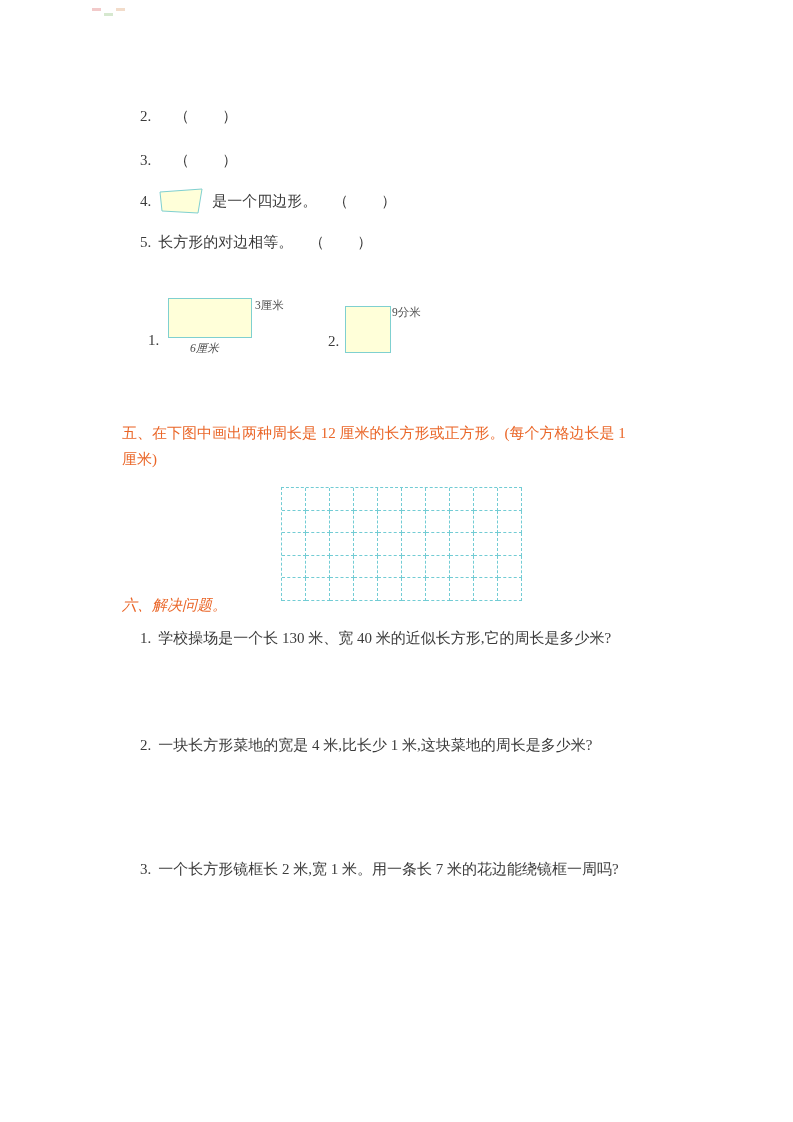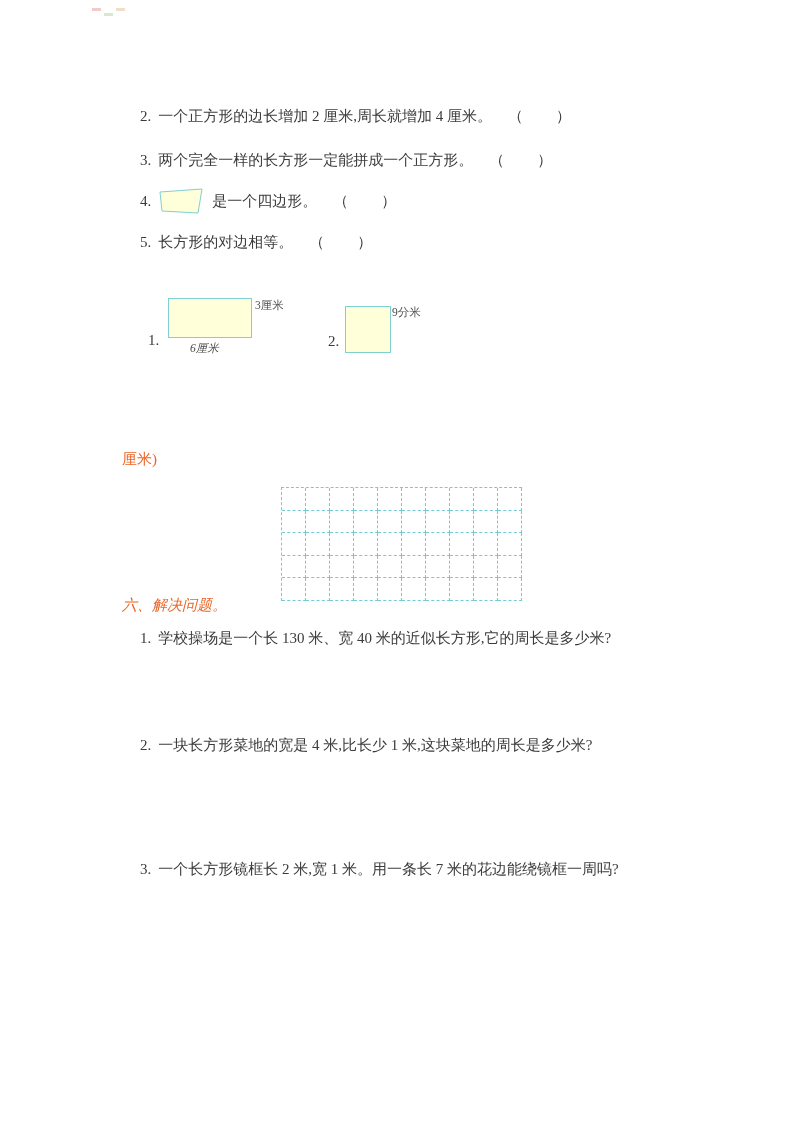--- a/index.html
+++ b/index.html
@@ -41,27 +41,25 @@
 <body>
 
 <div class="page">
 
   <div class="artifact">
     <span class="a1"></span><span class="a2"></span><span class="a3"></span>
   </div>
 
   <div class="line" style="left:140px; top:107px;">
     <span class="num">2.</span>
-    <span>一个正方形的边长增加 2 厘米,周长就增加 4 厘米。</span>
     <span class="answer">（　　）</span>
   </div>
 
   <div class="line" style="left:140px; top:151px;">
     <span class="num">3.</span>
-    <span>两个完全一样的长方形一定能拼成一个正方形。</span>
     <span class="answer">（　　）</span>
   </div>
 
   <div class="line" style="left:140px; top:186px;">
     <span class="num">4.</span>
     <span class="quad-wrap">
       <svg width="46" height="30" viewBox="0 0 46 30">
         <polygon points="2,6 44,3 40,27 4,25" fill="#ffffd9" stroke="#7fd0d0" stroke-width="1"></polygon>
       </svg>
     </span>
@@ -78,20 +76,21 @@
 
   <div class="shape" style="left:168px; top:298px; width:84px; height:40px;"></div>
   <div class="fig-label" style="left:255px; top:298px;">3厘米</div>
   <div class="fig-num" style="left:148px; top:332px;">1.</div>
   <div class="fig-label" style="left:190px; top:341px; font-style:italic;">6厘米</div>
 
   <div class="shape" style="left:345px; top:306px; width:46px; height:47px;"></div>
   <div class="fig-num" style="left:328px; top:333px;">2.</div>
   <div class="fig-label" style="left:392px; top:305px;">9分米</div>
 
+  <div class="section-title" style="left:122px; top:424px;">五、在下图中画出两种周长是 12 厘米的长方形或正方形。(每个方格边长是 1</div>
   <div class="section-title" style="left:122px; top:450px;font-family:Liberation Serif, serif;">厘米)</div>
 
   <div class="grid" style="left: 281px; top: 487px; grid-template-columns: repeat(10, 24px); grid-template-rows: repeat(5, 22.6px);">
       <div class="cell"></div>
       <div class="cell"></div>
       <div class="cell"></div>
       <div class="cell"></div>
       <div class="cell"></div>
       <div class="cell"></div>
       <div class="cell"></div>

